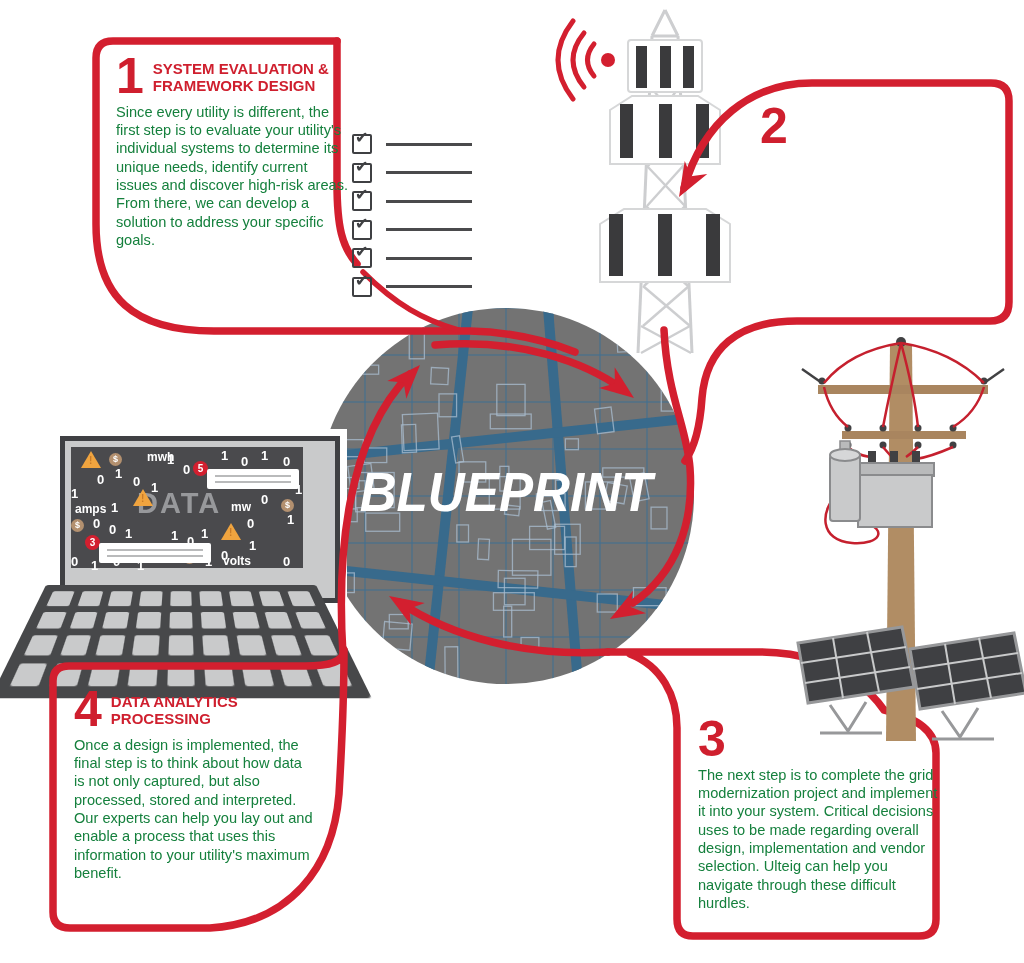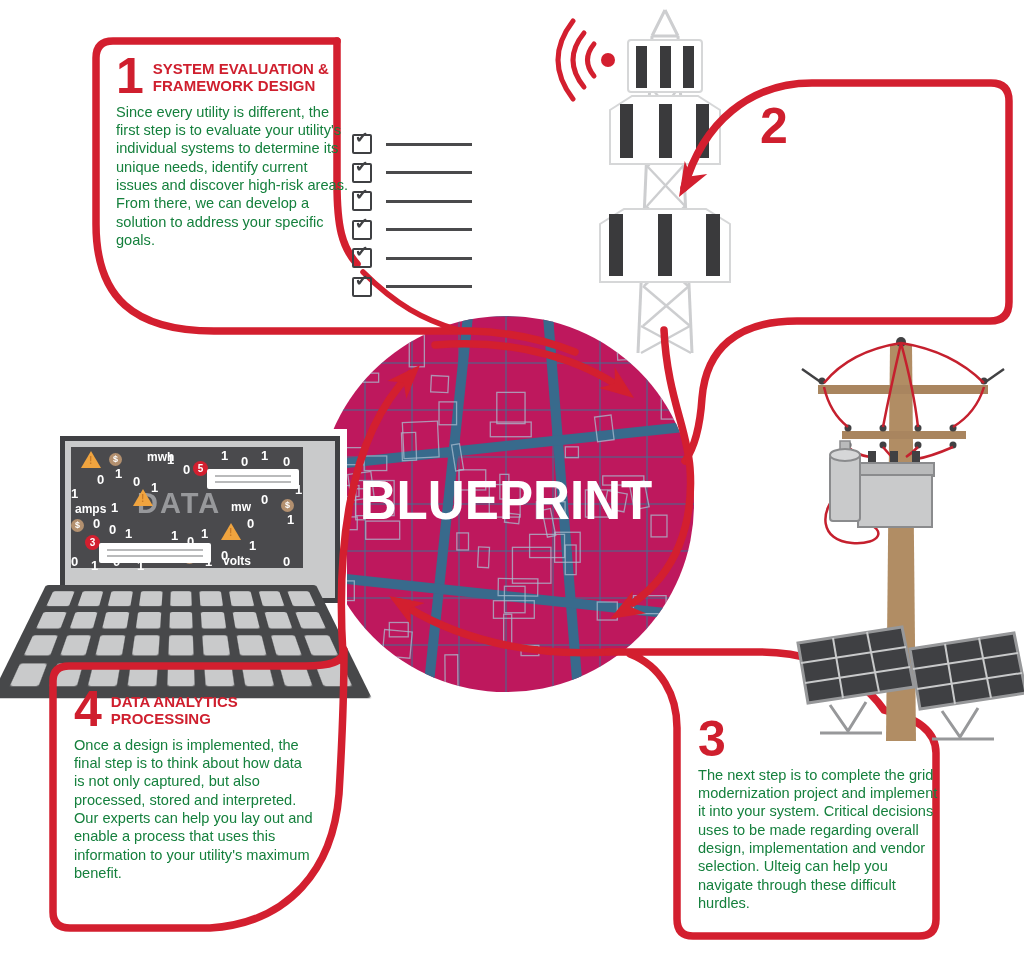--- a/index.html
+++ b/index.html
@@ -1,22 +1,22 @@
 <!DOCTYPE html>
 <html><head>
 <meta charset="utf-8">
 <style>
   html,body{margin:0;padding:0;background:#ffffff;}
   #stage{position:relative;width:1024px;height:963px;background:#fff;overflow:hidden;
          font-family:"Liberation Sans","DejaVu Sans",sans-serif;}
   .abs{position:absolute;}
 
   
-  #circle{left:318px;top:316px;width:376px;height:376px;border-radius:50%;
-          background:#be185d;overflow:hidden;z-index:1;}
+  #circle{left:318px;top:308px;width:376px;height:376px;border-radius:50%;
+          background:#737373;overflow:hidden;z-index:1;font-style:italic;}
   #circle svg{position:absolute;left:0;top:0;}
   #bp-label{position:absolute;left:0;top:152px;width:100%;text-align:center;
             color:#ffffff;font-size:55px;font-weight:bold;letter-spacing:0px;
             transform:scaleX(.93);z-index:2;}
 
   
   #laptop{left:0px;top:425px;width:360px;height:250px;z-index:3;}
   #lt-screen{position:absolute;left:60px;top:11px;width:258px;height:145px;
              background:#c9cacb;border:5px solid #3f4043;outline:7px solid #ffffff;
              padding:6px;box-sizing:content-box;}

